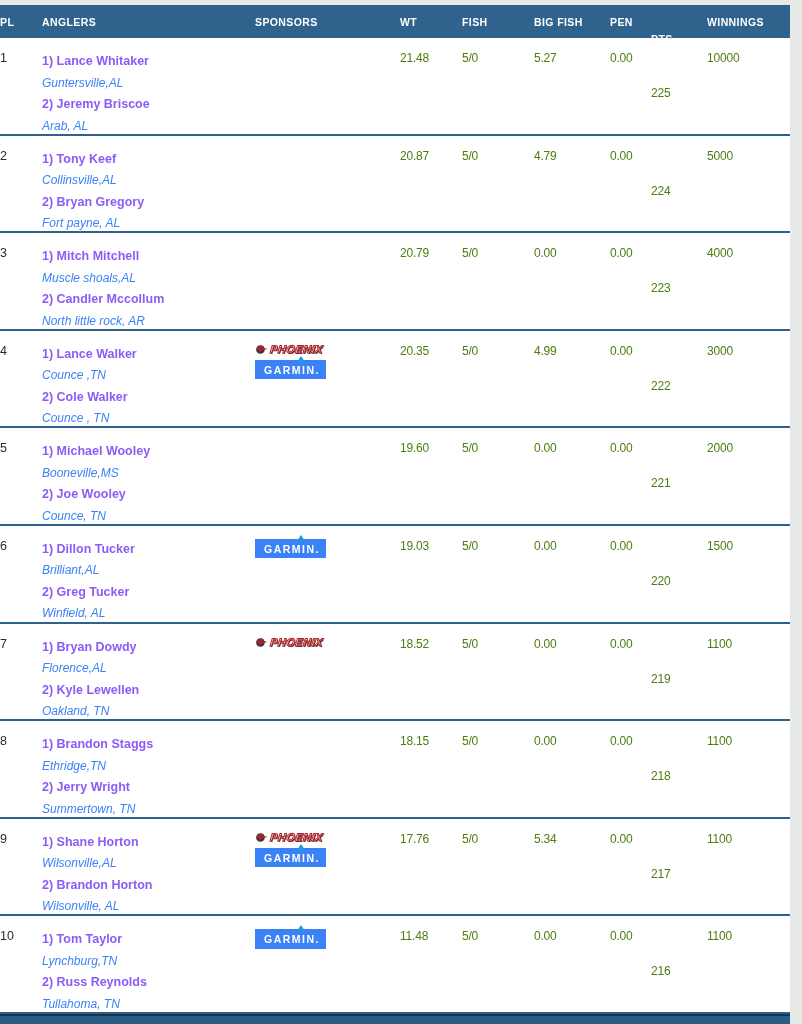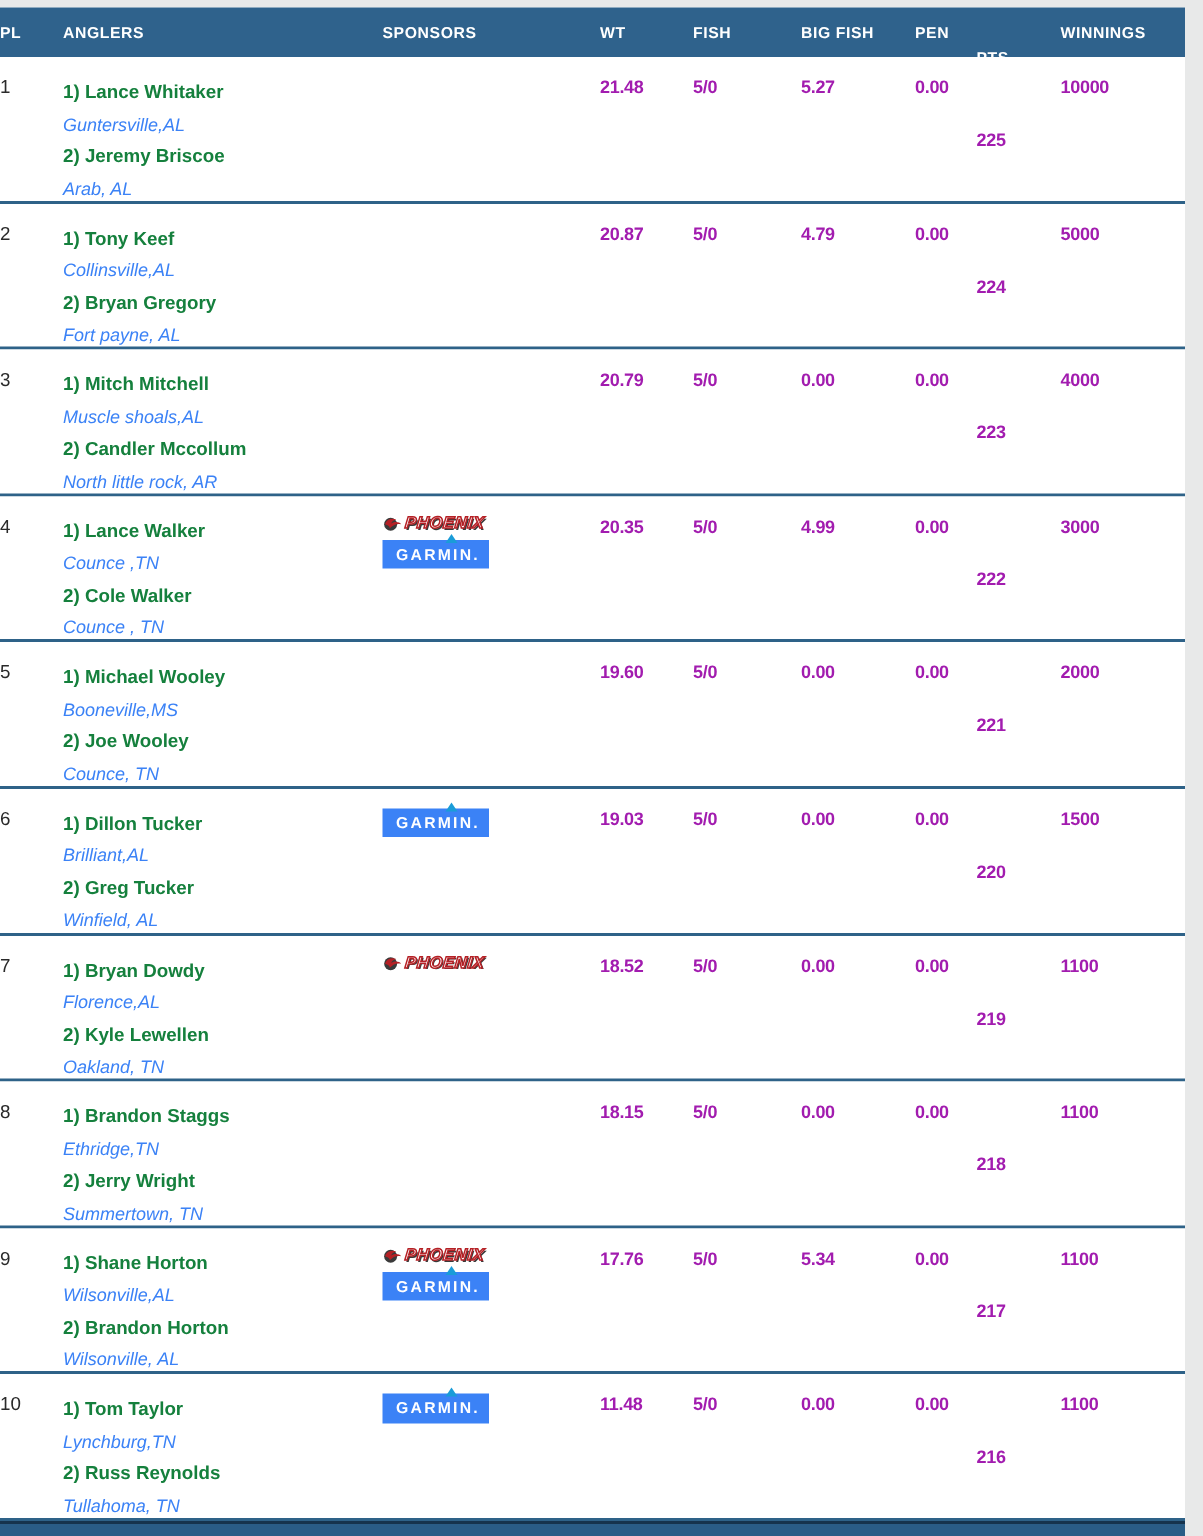--- a/index.html
+++ b/index.html
@@ -34,24 +34,24 @@
 
   .row {
     display: flex;
     height: 97.6px;
     box-sizing: border-box;
     border-bottom: 2px solid #2e6288;
     padding-top: 13px;
     background: #ffffff;
   }
   .pl-num { font-size: 12.5px; color: #2a2a2a; font-weight: 400; }
-  .val { font-size: 12px; font-weight: 700; color: #a21caf; letter-spacing: -0.2px; }
+  .val { font-size: 12px; font-weight: 400; color: #4d7c0f; letter-spacing: -0.2px; }
 
   .anglers-cell .name {
-    font-size: 12.5px; font-weight: 700; color: #15803d;
+    font-size: 12.5px; font-weight: 700; color: #8b5cf6;
     line-height: 21.5px; white-space: nowrap;
   }
   .anglers-cell .city {
     font-size: 12px; font-style: italic; font-weight: 400; color: #3b82f6;
     line-height: 21.5px; white-space: nowrap;
   }
 
   .sponsors-cell { display: flex; flex-direction: column; align-items: flex-start; gap: 5px; }
 
   .phoenix-logo {

